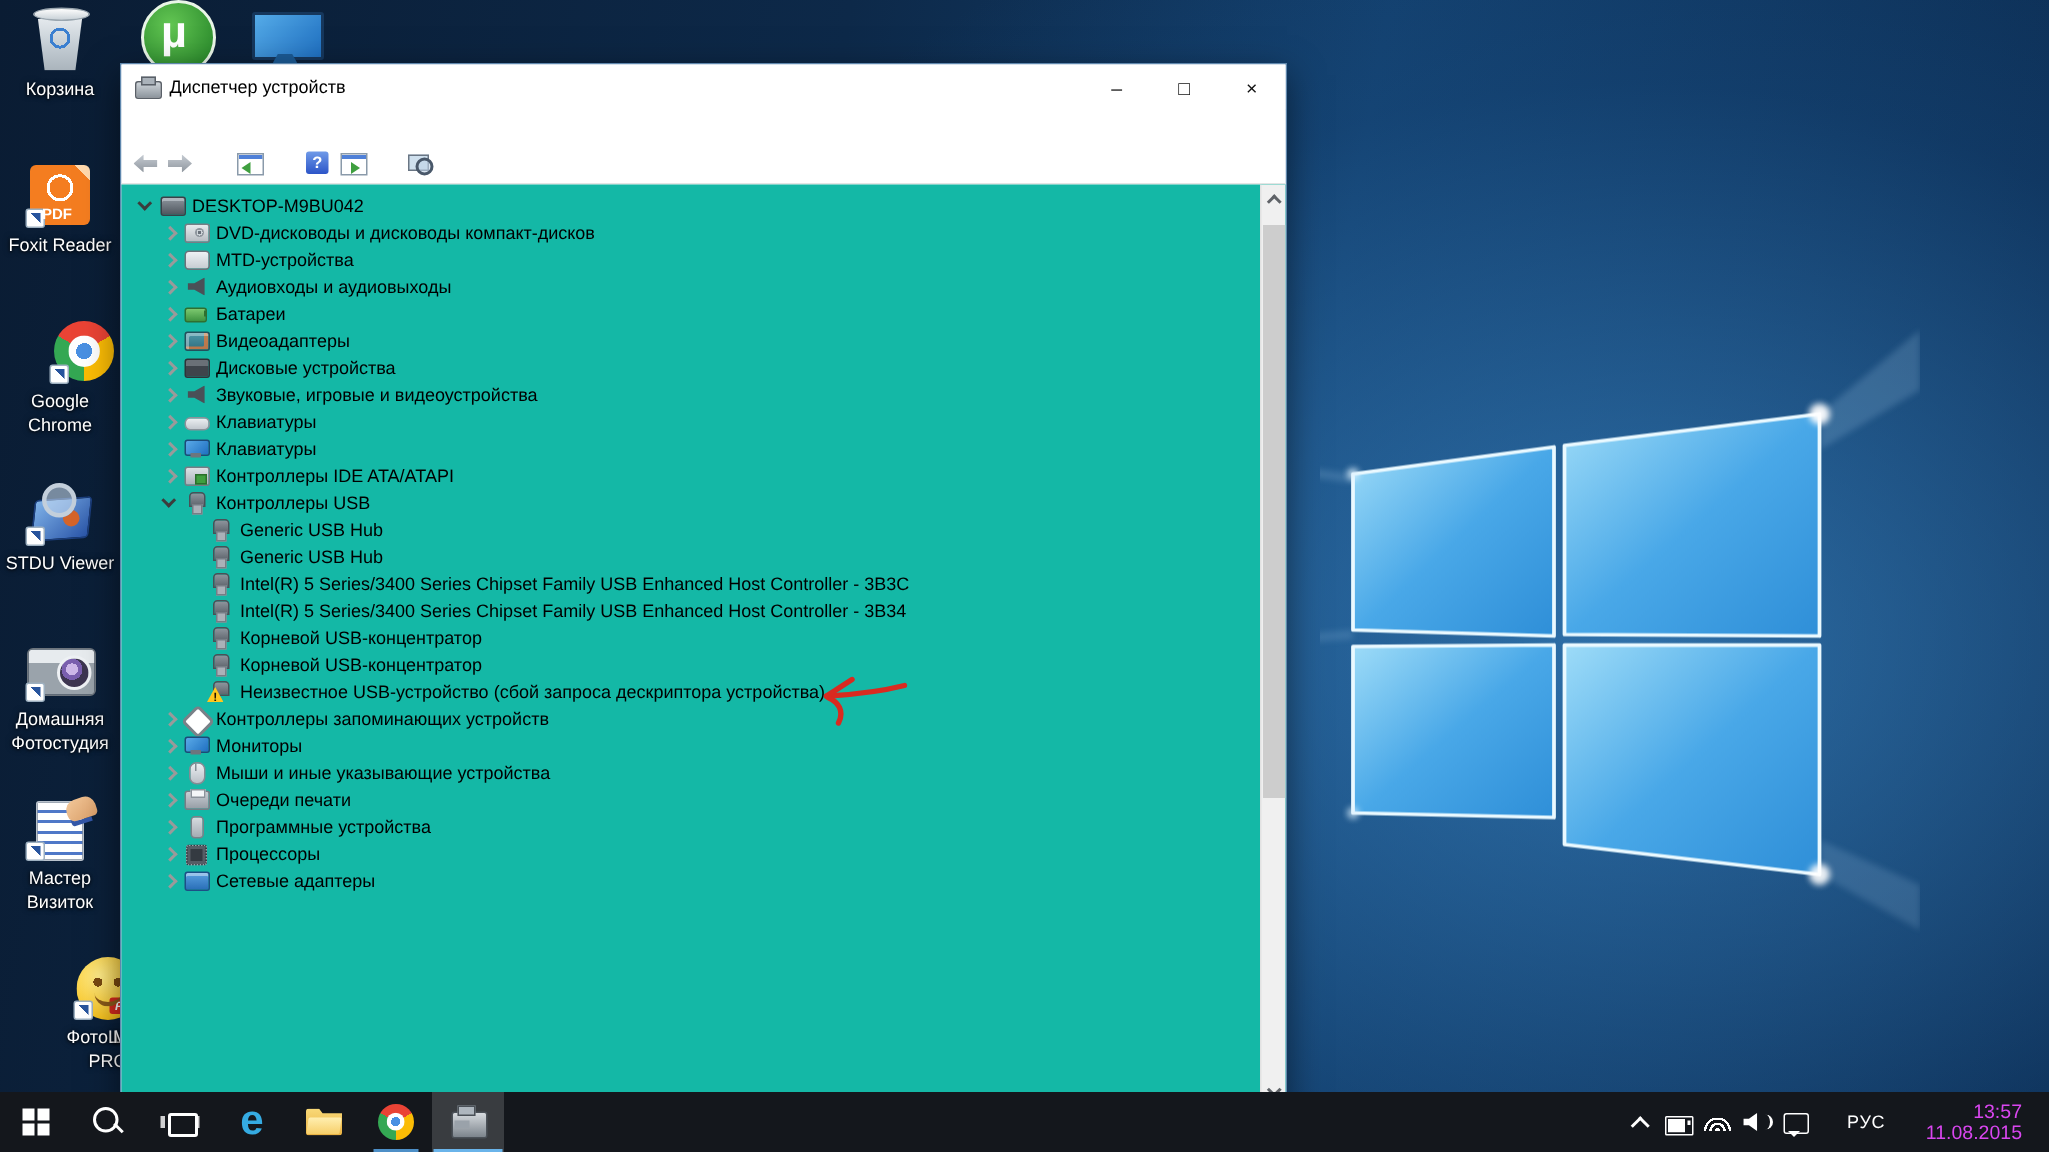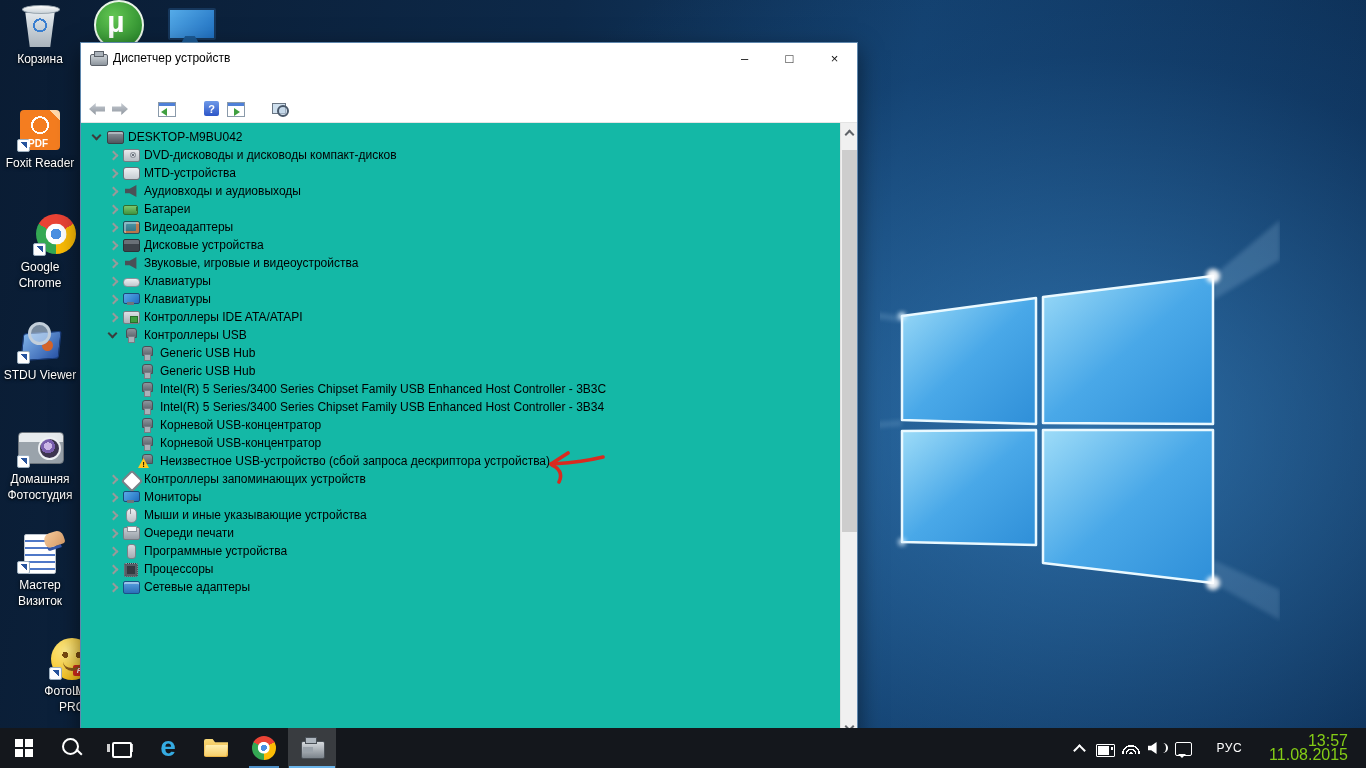--- a/index.html
+++ b/index.html
@@ -202,21 +202,21 @@
   .tray-ic.battery::before { content:""; position:absolute; left:3px; top:9px; width:15px; height:9px; border:1px solid #fff; border-radius:1px; background:linear-gradient(90deg,#fff 0 72%, rgba(255,255,255,0) 72%); background-clip:content-box; padding:1px; }
   .tray-ic.battery::after { content:""; position:absolute; left:18px; top:12px; width:2px; height:3px; background:#fff; }
   .tray-ic.wifi::before { content:""; position:absolute; left:3px; top:7px; width:18px; height:12px;
     background:radial-gradient(circle at 50% 100%, #fff 0 2px, rgba(255,255,255,0) 2px 4px, #fff 4px 5.5px, rgba(255,255,255,0) 5.5px 7.5px, #fff 7.5px 9px, rgba(255,255,255,0) 9px); }
   .tray-ic.volume::before { content:""; position:absolute; left:3px; top:7px; width:10px; height:12px;
     clip-path:polygon(0 32%, 36% 32%, 90% 0, 90% 100%, 36% 68%, 0 68%); background:#fff; }
   .tray-ic.volume::after { content:""; position:absolute; left:13px; top:8px; width:8px; height:10px; border-right:2px solid #fff; border-radius:50%; }
   .tray-ic.action-center::before { content:""; position:absolute; left:4px; top:7px; width:15px; height:12px; border:1.5px solid #fff; border-radius:2px; }
   .tray-ic.action-center::after { content:""; position:absolute; left:7px; top:19px; border-left:4px solid transparent; border-right:4px solid transparent; border-top:4px solid #fff; }
   .tray-lang { color:#fff; font-size:12px; padding:0 9px; letter-spacing:.5px; }
-  .tray-clock { color:#84cc16; font-size:16px; line-height:14px; text-align:right; padding:0 10px 0 6px; }
+  .tray-clock { color:#d946ef; font-size:13px; line-height:14px; text-align:right; padding:0 10px 0 6px; }
 </style>
 </head>
 <body>
 
 <div id="desktop">
 
   <svg id="hero" width="400" height="440" viewBox="0 0 400 440">
     <defs>
       <linearGradient id="paneg" x1="0" y1="0" x2="1" y2="1">
         <stop offset="0" stop-color="#9edcf8"></stop>

